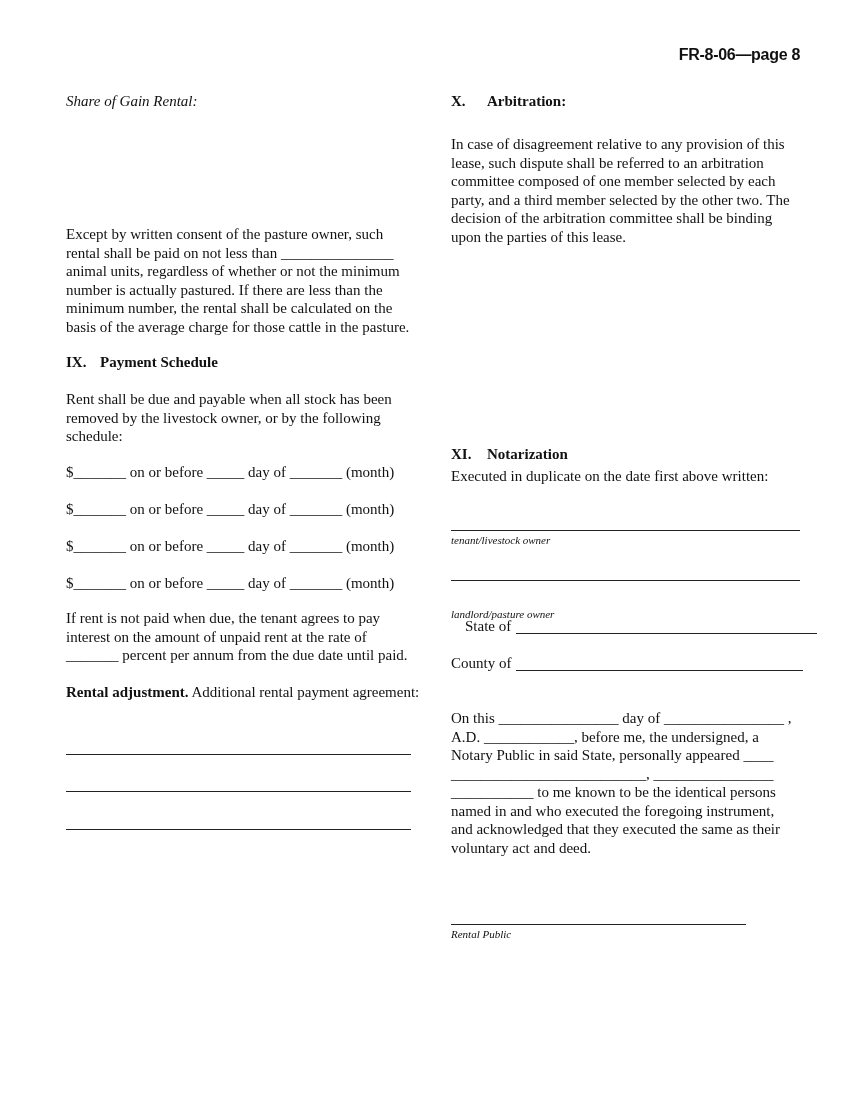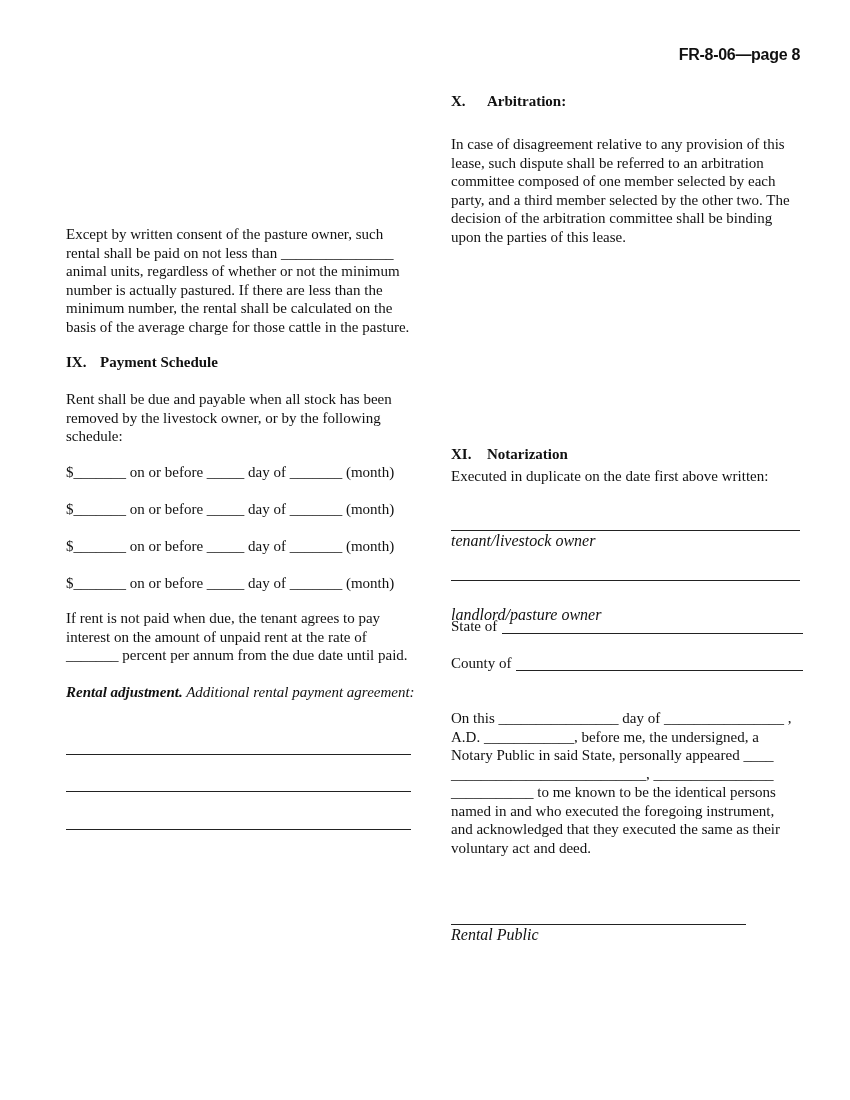--- a/index.html
+++ b/index.html
@@ -31,40 +31,41 @@
   .sec-heading { font-weight: bold; }
   .sec-num { display: inline-block; width: 34px; font-weight: bold; }
   .pay-line { margin-bottom: 18.5px; }
   .bold { font-weight: bold; }
   .rule {
     border-bottom: 1.3px solid #222;
     height: 15px;
   }
   .sig-label {
     font-style: italic;
-    font-size: 16px;
+    font-size: 11px;
     line-height: 13px;
   }
   .fill-row { display: flex; align-items: flex-end; }
   .fill-row .fill-line {
     flex: 1;
     border-bottom: 1.3px solid #222;
     margin-left: 5px;
     margin-bottom: 2px;
     height: 14px;
   }
 </style>
 </head>
 <body>
 
 <div class="page-header">FR-8-06—page 8</div>
 
 <div class="col col-left">
 
   <div class="block" style="top:92px;">
+    <div class="italic-heading">Share of Gain Rental:</div>
   </div>
 
   <div class="block para" style="top:225px;">Except by written consent of the pasture owner, such
 rental shall be paid on not less than _______________
 animal units, regardless of whether or not the minimum
 number is actually pastured. If there are less than the
 minimum number, the rental shall be calculated on the
 basis of the average charge for those cattle in the pasture.</div>
 
   <div class="block" style="top:353px;">
@@ -79,21 +80,21 @@
     <div class="pay-line">$_______ on or before _____ day of _______ (month)</div>
     <div class="pay-line">$_______ on or before _____ day of _______ (month)</div>
     <div class="pay-line">$_______ on or before _____ day of _______ (month)</div>
     <div class="pay-line">$_______ on or before _____ day of _______ (month)</div>
   </div>
 
   <div class="block para" style="top:609px;">If rent is not paid when due, the tenant agrees to pay
 interest on the amount of unpaid rent at the rate of
 _______ percent per annum from the due date until paid.</div>
 
-  <div class="block" style="top:683px;font-style:italic;">
+  <div class="block" style="top:683px;">
     <span class="bold">Rental adjustment.</span><span> Additional rental payment agreement:</span>
   </div>
 
   <div class="block rule" style="top:740px; width:345px;"></div>
   <div class="block rule" style="top:777px; width:345px;"></div>
   <div class="block rule" style="top:815px; width:345px;"></div>
 </div>
 
 <div class="col col-right">
 
@@ -113,21 +114,21 @@
   </div>
 
   <div class="block" style="top:467px;">Executed in duplicate on the date first above written:</div>
 
   <div class="block rule" style="top:516px; width:349px;"></div>
   <div class="block sig-label" style="top:534px;">tenant/livestock owner</div>
 
   <div class="block rule" style="top:566px; width:349px;"></div>
   <div class="block sig-label" style="top:608px;">landlord/pasture owner</div>
 
-  <div class="block fill-row" style="top:617px;">
+  <div class="block fill-row" style="top:617px;margin-left:14px;">
     <span>State of</span>
     <span class="fill-line"></span>
   </div>
 
   <div class="block fill-row" style="top:654px;">
     <span>County of</span>
     <span class="fill-line"></span>
   </div>
 
   <div class="block para" style="top:709px;">On this ________________ day of ________________ ,

